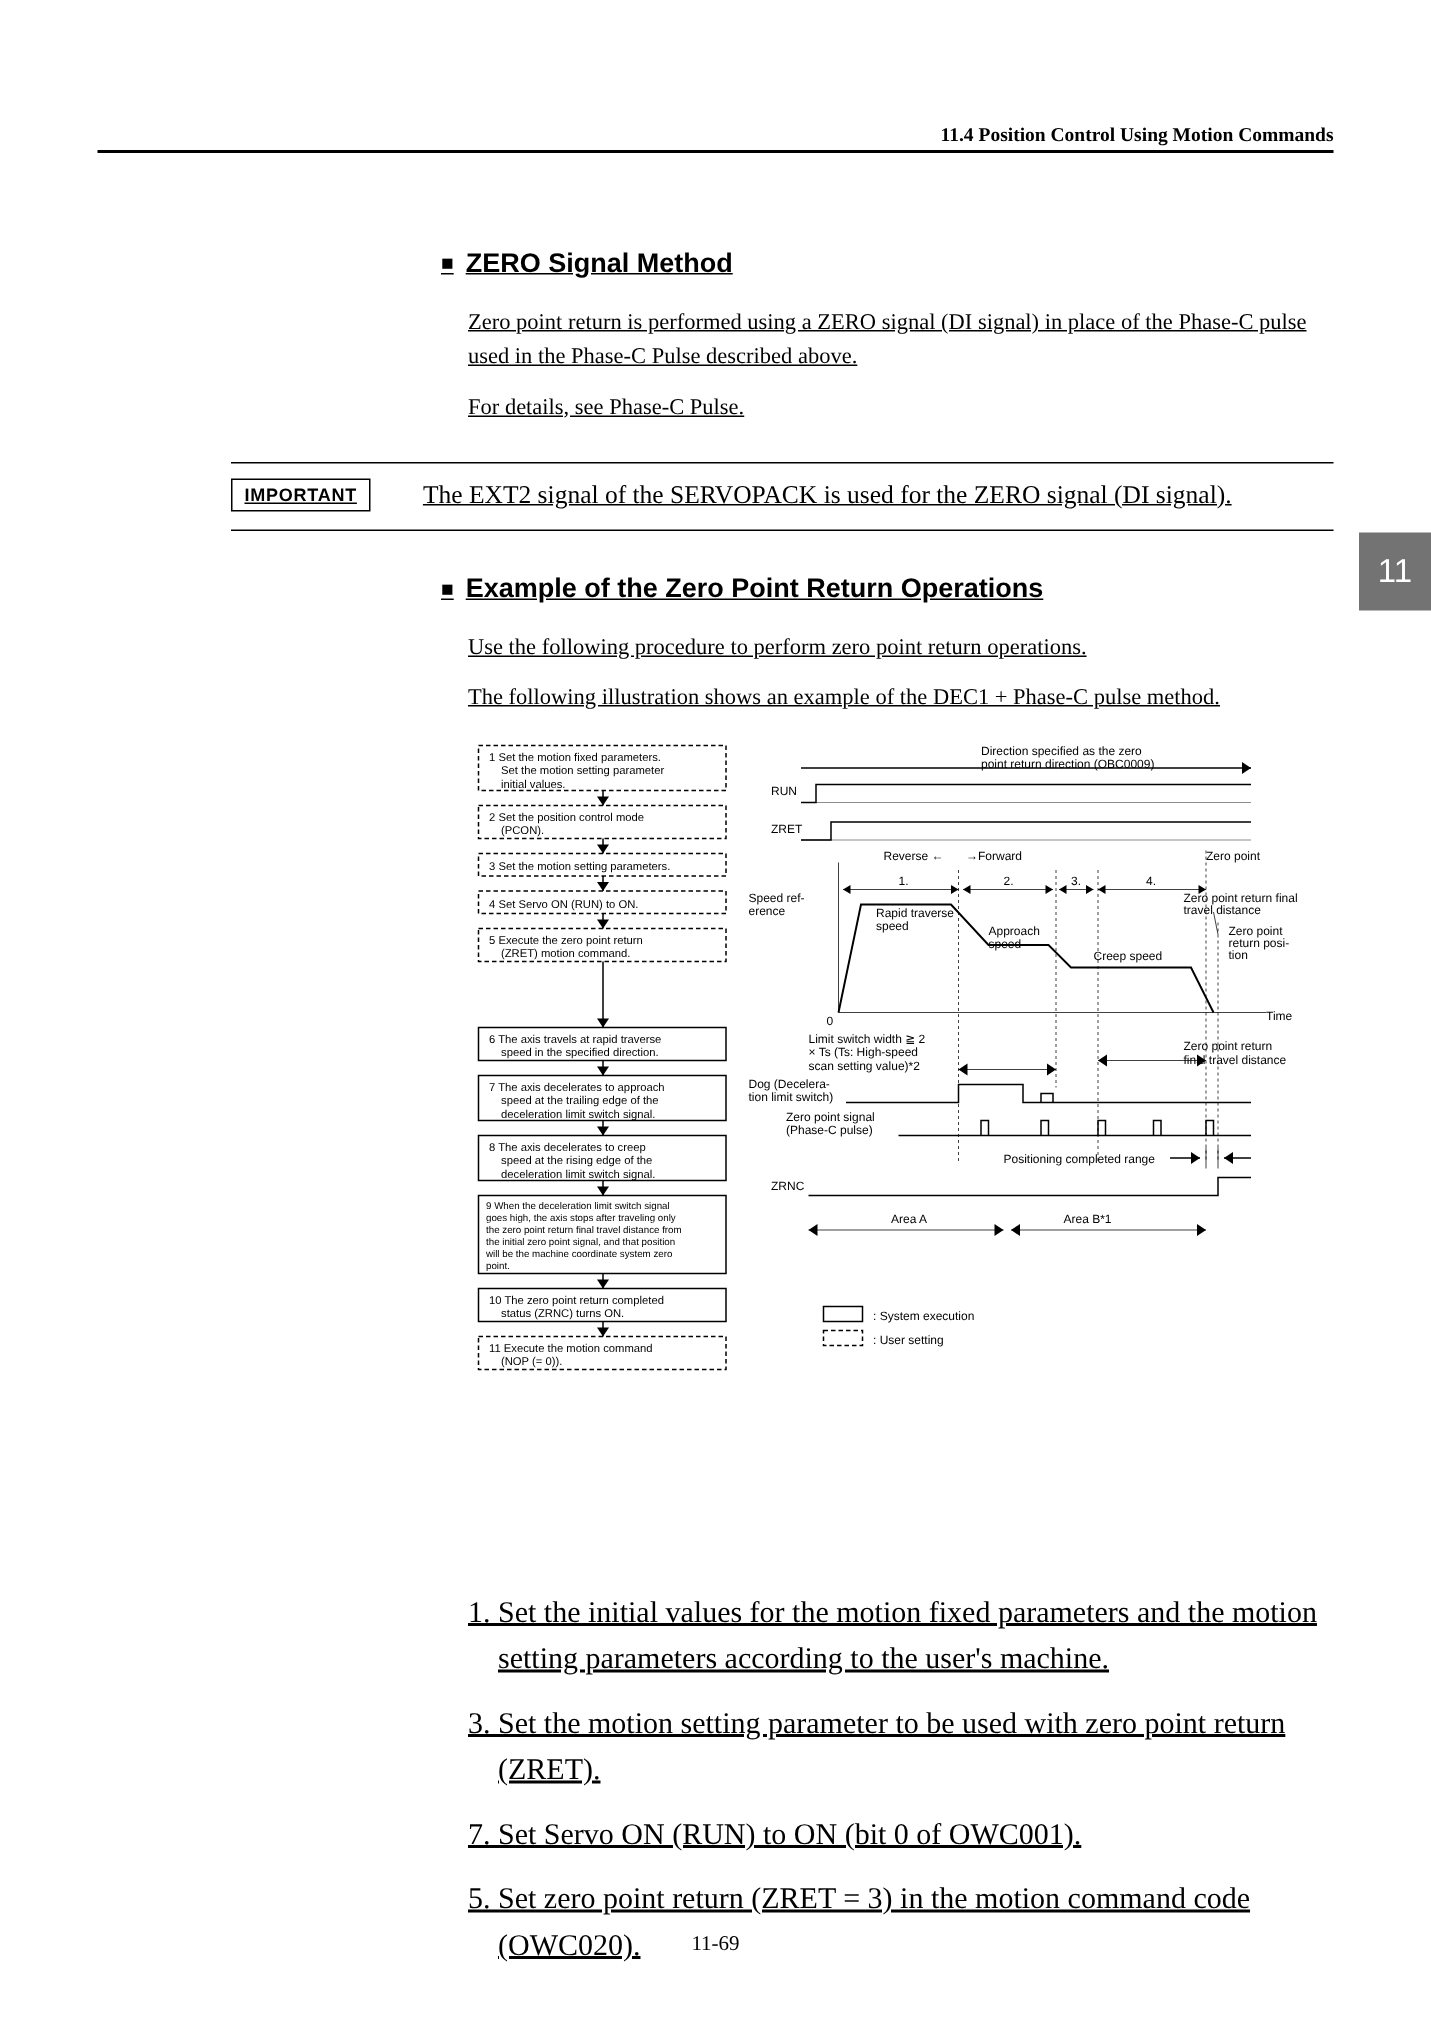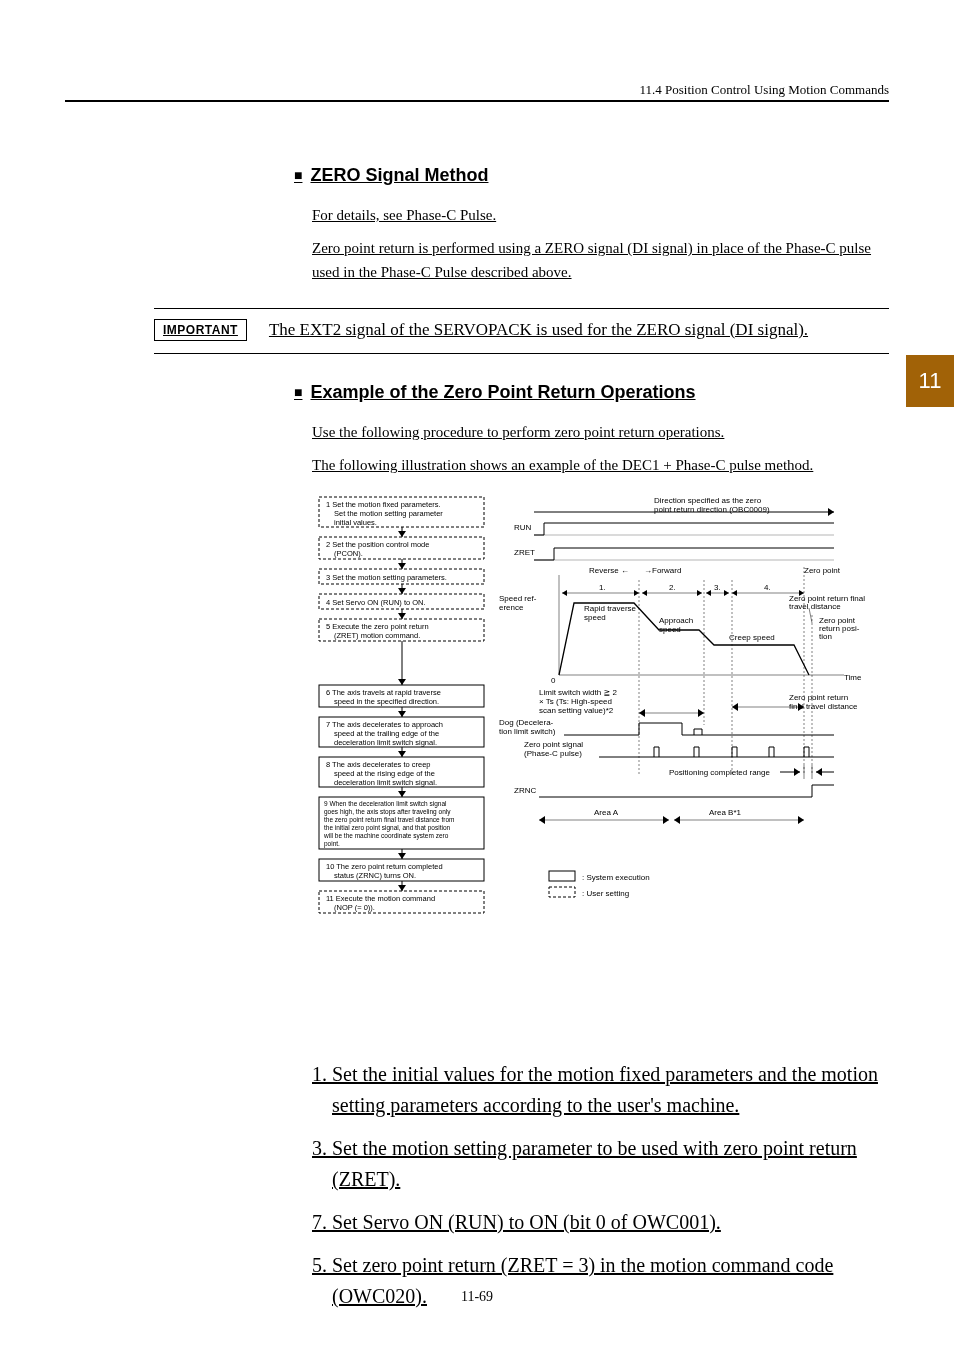--- a/index.html
+++ b/index.html
@@ -9,20 +9,21 @@
       background: #fff;
       font-family: "Times New Roman", serif;
       color: #000;
       position: relative;
     }
     .header-section {
       position: absolute;
       top: 82px;
       right: 65px;
       font-size: 13px;
+      font-weight: bold;
     }
     .header-rule {
       position: absolute;
       top: 100px;
       left: 65px;
       right: 65px;
       border-top: 2px solid #000;
     }
     .content {
       position: absolute;
@@ -49,38 +50,39 @@
       margin: 24px 0 10px -140px;
     }
     .important-rule-bottom {
       border-top: 1px solid #000;
       margin: 12px 0 28px -140px;
     }
     .important-row {
       margin-left: -140px;
       display: flex;
       align-items: center;
+      gap: 13px;
     }
     .important-box {
       border: 1.5px solid #000;
       font-family: Arial, sans-serif;
       font-size: 12px;
       font-weight: bold;
       padding: 3px 8px;
       margin-right: 22px;
       letter-spacing: 0.5px;
     }
     .important-text { font-size: 17px; }
     .side-tab {
       position: absolute;
       top: 355px;
       right: 0;
       width: 48px;
       height: 52px;
-      background: #a16207;
+      background: #737373;
       color: #fff;
       font-family: Arial, sans-serif;
       font-size: 22px;
       display: flex;
       align-items: center;
       justify-content: center;
     }
     .diagram-wrap {
       margin: 18px 0 20px 20px;
     }
@@ -123,22 +125,22 @@
 <div class="header-section">11.4  Position Control Using Motion Commands</div>
 <div class="header-rule"></div>
 
 <div class="side-tab">11</div>
 
 <div class="content">
 
   <div class="section-h">
     <span class="sq">■</span><span>ZERO Signal Method</span>
   </div>
+  <p class="body-p">Zero point return is performed using a ZERO signal (DI signal) in place of the Phase-C pulse used in the Phase-C Pulse described above.</p>
   <p class="body-p">For details, see Phase-C Pulse.</p>
-  <p class="body-p">Zero point return is performed using a ZERO signal (DI signal) in place of the Phase-C pulse used in the Phase-C Pulse described above.</p>
 
   <div class="important-rule"></div>
   <div class="important-row">
     <div class="important-box">IMPORTANT</div>
     <div class="important-text">The EXT2 signal of the SERVOPACK is used for the ZERO signal (DI signal).</div>
   </div>
   <div class="important-rule-bottom"></div>
 
   <div class="section-h">
     <span class="sq">■</span><span>Example of the Zero Point Return Operations</span>

